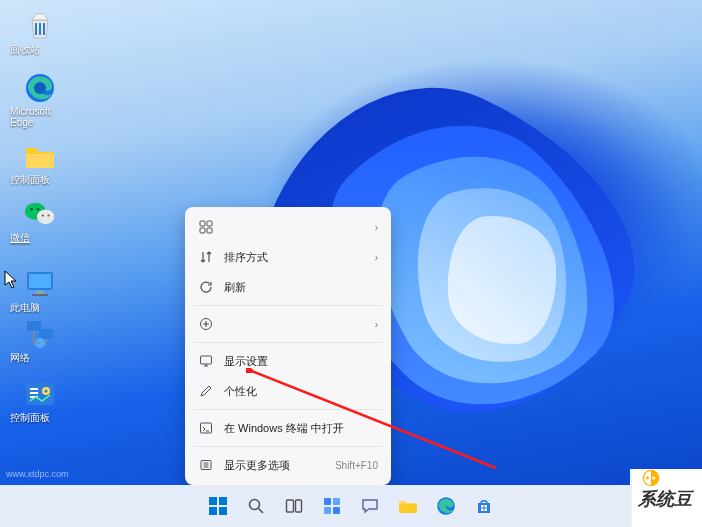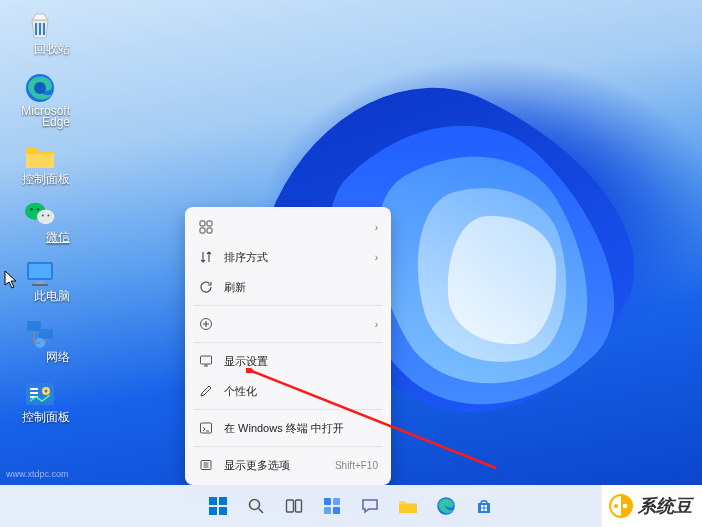--- a/index.html
+++ b/index.html
@@ -13,28 +13,28 @@
   
   .swirl{position:absolute;right:30px;top:40px;width:520px;height:420px;pointer-events:none;}
   .petal{position:absolute;border-radius:60% 90% 60% 90%/90% 60% 90% 60%;}
   .p1{width:360px;height:300px;left:120px;top:60px;background:linear-gradient(135deg,#0a34c4,#1f5cff);transform:rotate(25deg);}
   .p2{width:300px;height:250px;left:170px;top:100px;background:linear-gradient(135deg,#1a56ff,#4a92ff);transform:rotate(45deg);}
   .p3{width:240px;height:200px;left:210px;top:130px;background:linear-gradient(135deg,#3b87ff,#82c4ff);transform:rotate(60deg);}
   .p4{width:180px;height:150px;left:250px;top:160px;background:linear-gradient(135deg,#6eb0ff,#c7e6ff);transform:rotate(75deg);}
   .p5{width:130px;height:110px;left:285px;top:185px;background:linear-gradient(135deg,#bedfff,#f0f8ff);transform:rotate(85deg);}
 
   
-  .di{position:absolute;width:60px;text-align:right;color:#fff;font-size:12px;text-shadow:0 1px 2px rgba(0,0,0,0.7);}
+  .di{position:absolute;width:60px;text-align:left;color:#fff;font-size:10px;text-shadow:0 1px 2px rgba(0,0,0,0.7);}
   .di .ic{width:32px;height:32px;margin:0 auto 2px;display:flex;align-items:center;justify-content:center;}
   .di span{display:block;line-height:11px;}
   .recyclebin{left:10px;top:10px;}
   .edge{left:10px;top:72px;}
   .folder{left:10px;top:140px;}
   .wechat{left:10px;top:198px;text-decoration:underline;}
-  .thispc{left:10px;top:258px;font-family:Liberation Mono, monospace;}
+  .thispc{left:10px;top:268px;}
   .network{left:10px;top:318px;}
   .controlpanel{left:10px;top:378px;}
 
   
   .menu{position:absolute;left:185px;top:207px;width:200px;background:#f7f7f9;border-radius:8px;box-shadow:0 8px 18px rgba(0,0,0,0.25);padding:5px 3px;font-size:11px;color:#222;}
   .mi{display:flex;align-items:center;padding:7px 10px;border-radius:4px;position:relative;}
   .mi .micon{width:16px;height:16px;margin-right:10px;display:flex;align-items:center;justify-content:center;opacity:.85;}
   .mi .lbl{flex:1;}
   .mi .sc{color:#888;font-size:10px;}
   .mi .arr{position:absolute;right:10px;color:#777;font-size:10px;}
@@ -45,21 +45,21 @@
   .tbtn{width:30px;height:30px;border-radius:4px;display:flex;align-items:center;justify-content:center;}
 
   
   .cursor{position:absolute;left:4px;top:270px;}
 
   
   .annot{position:absolute;left:246px;top:368px;pointer-events:none;}
 
   
   .wm1{position:absolute;left:6px;bottom:48px;font-size:9px;color:rgba(255,255,255,0.55);}
-  .wm2{position:absolute;right:0;bottom:0;height:42px;display:flex;align-items:center;background:#fff;padding:0 10px 0 6px;border-left:2px solid #eee;}
+  .wm2{position:absolute;right:0;bottom:0;height:42px;display:flex;background:#fff;padding:0 10px 16px 6px;border-left:2px solid #eee;flex-direction:column;}
   .wm2 .logo{width:26px;height:26px;margin-right:4px;}
   .wm2 .txt{font-size:18px;font-weight:700;color:#333;font-style:italic;}
 </style>
 </head>
 <body>
 
 <div class="desktop">
 
   <div class="swirl">
     <div class="petal p1"></div>

